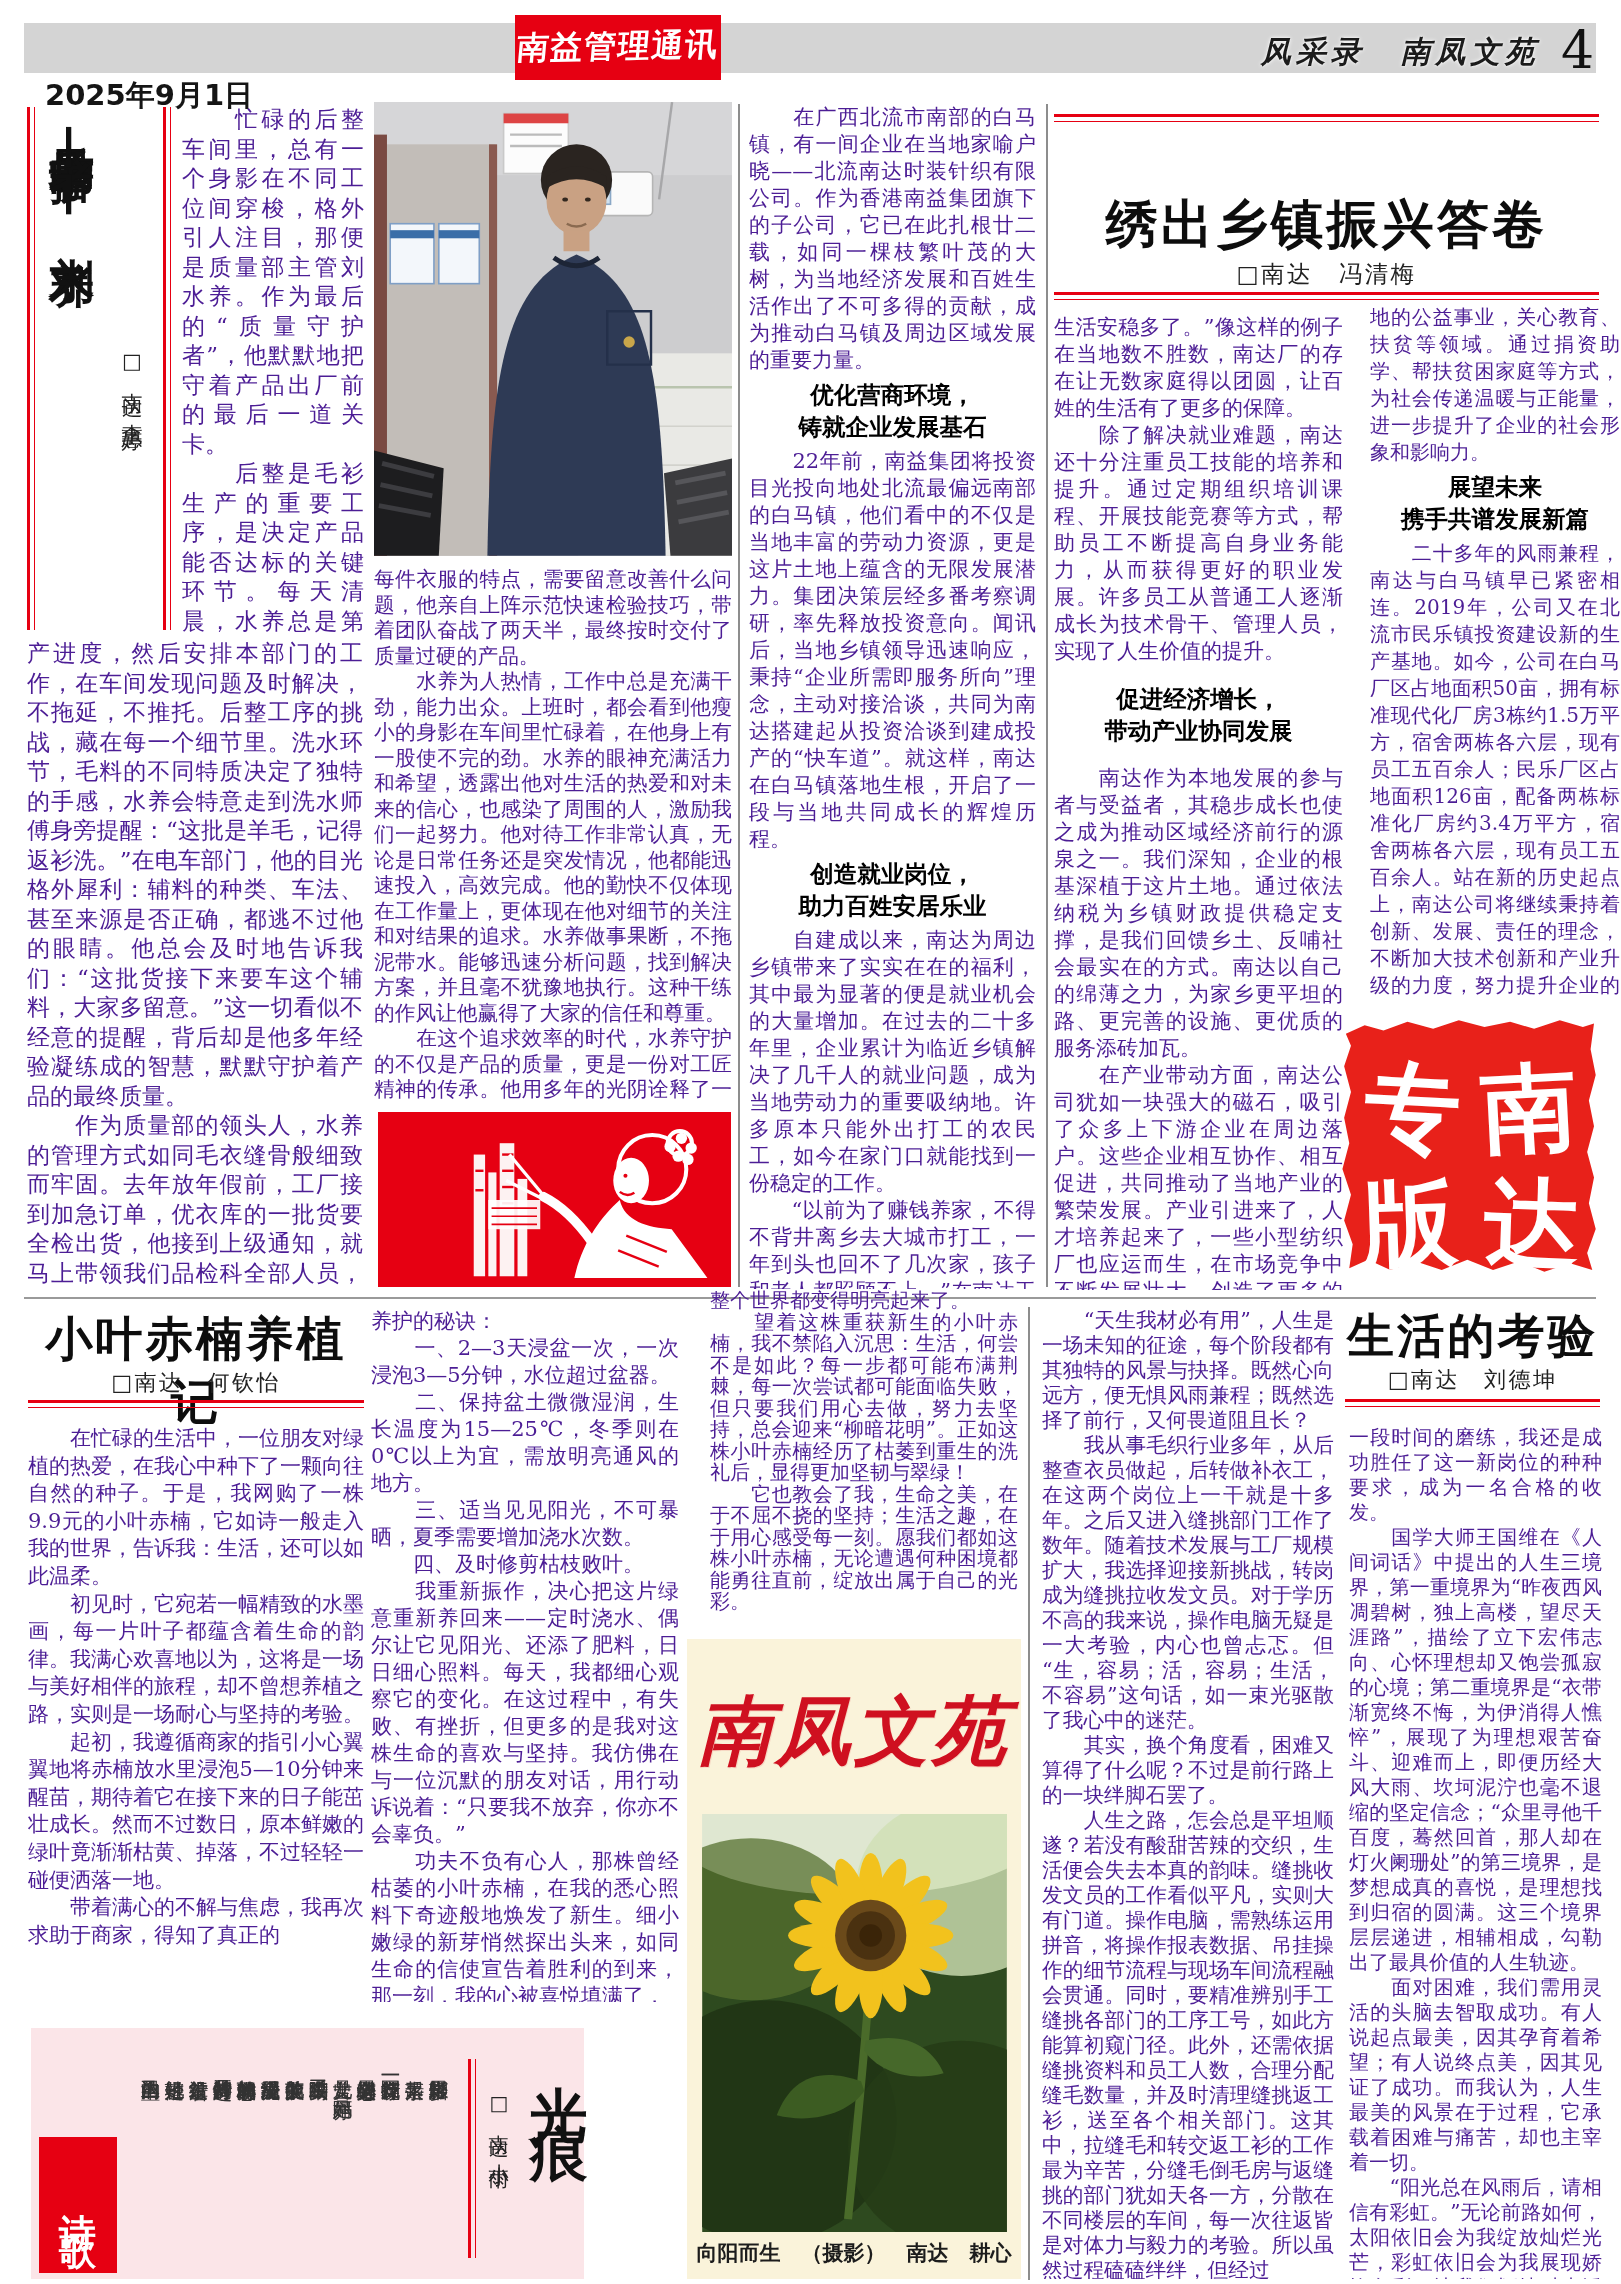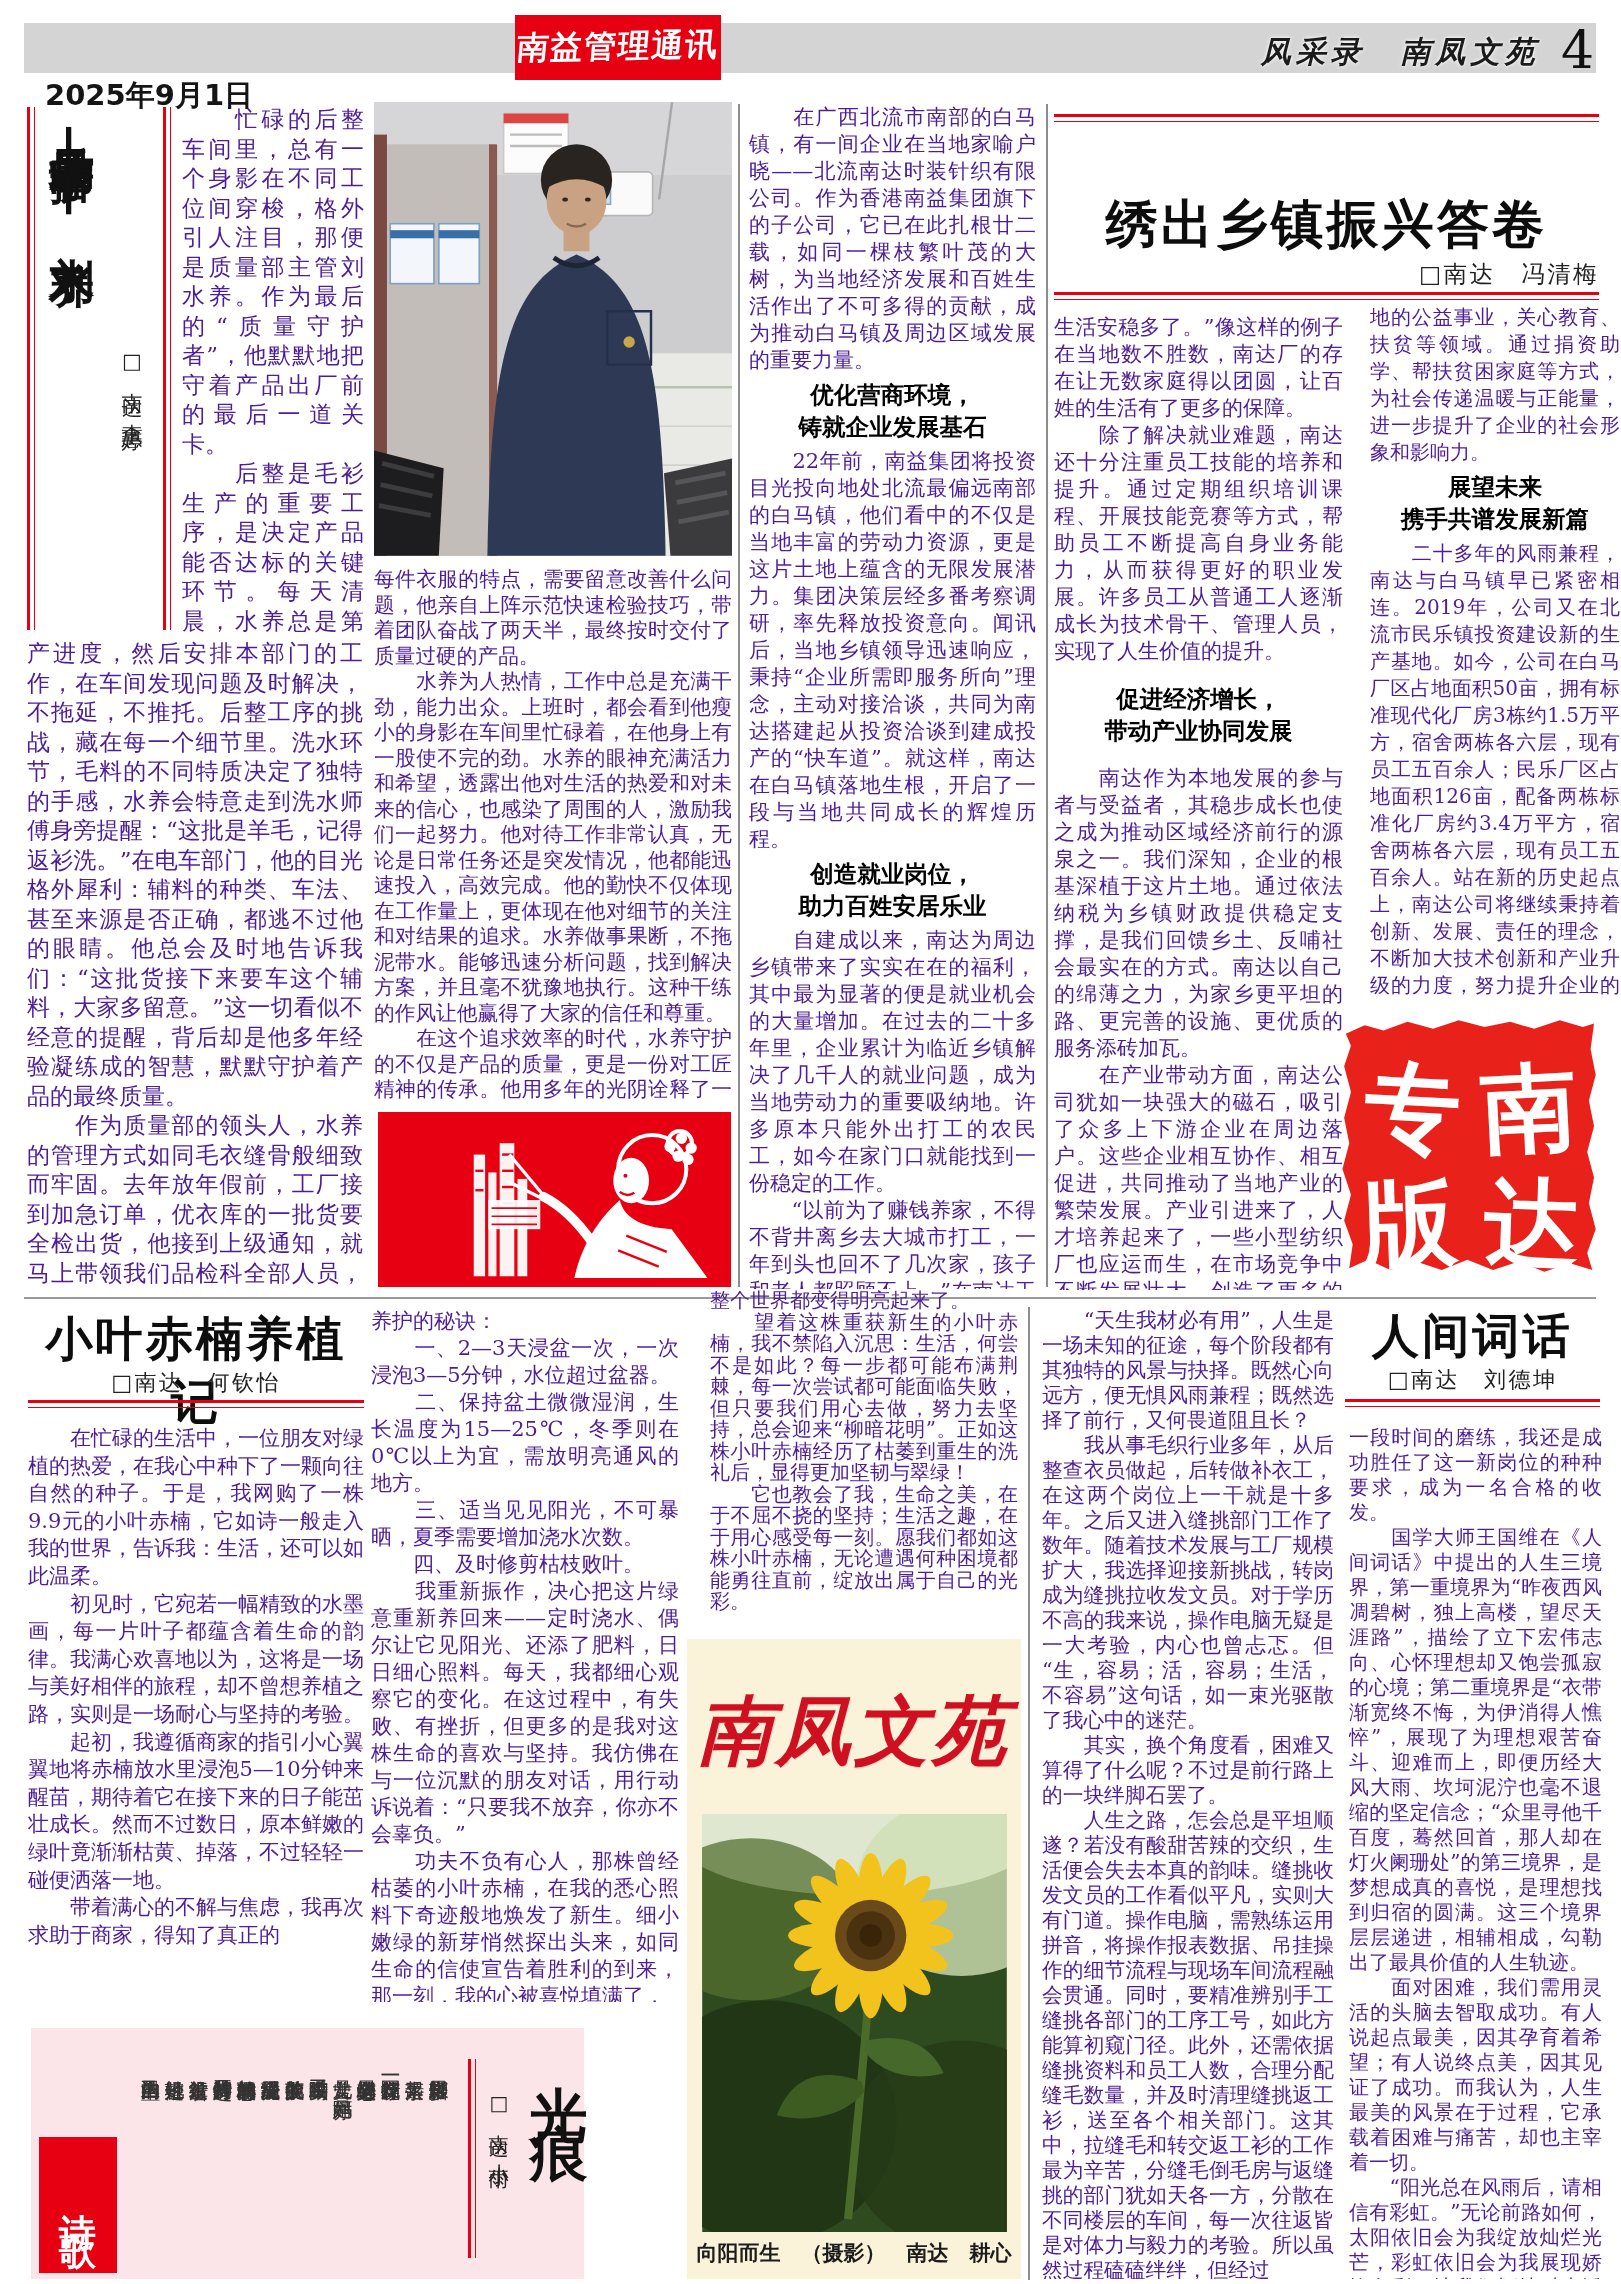--- a/index.html
+++ b/index.html
@@ -22,21 +22,21 @@
   .section-name{left:1151px;top:32px;width:389px;text-align:right;font-size:30px;font-weight:bold;font-style:italic;color:#1b1b1b;text-shadow:0 0 4px #fff,0 0 1.6px #fff;letter-spacing:4.9px;}
   .pagenum{left:1561px;top:19.5px;font-size:52px;color:#111;font-family:"DejaVu Serif",serif;}
   
   .g-title{left:41px;top:110px;height:535px;font-size:45px;font-weight:bold;color:#111;letter-spacing:2.4px;line-height:1.35;}
   .g-byline{left:118px;top:349px;height:276px;font-size:21px;color:#222;letter-spacing:3.2px;}
   .badge{left:378px;top:1112px;width:353px;height:175px;background:#e60012;}
   .badge-label{left:387px;top:1122px;height:159px;font-size:18px;color:#fff;letter-spacing:2.4px;font-weight:bold;}
   
   .n-title{left:1054px;top:123px;width:545px;text-align:center;font-size:52px;font-weight:bold;color:#0d0d0d;letter-spacing:3.2px;}
   .n-title2{top:190px;}
-  .n-byline{left:1054px;top:258px;width:545px;text-align:right;font-size:23.5px;color:#222;letter-spacing:2.4px;}
+  .n-byline{left:1054px;top:258px;width:545px;text-align:center;font-size:23.5px;color:#222;letter-spacing:2.4px;}
   .subhead{font-weight:bold;color:#000;text-align:center;white-space:pre-line;font-family:"DejaVu Sans","Liberation Sans",sans-serif;}
   
   .b-title{font-weight:bold;color:#0d0d0d;text-align:center;letter-spacing:3.2px;}
   .b-byline{text-align:center;color:#222;letter-spacing:2.4px;}
   
   .cream{left:687px;top:1639px;width:334px;height:640px;background:#faf3da;}
   .wy-title{left:687px;top:1682px;width:334px;text-align:center;font-size:75px;color:#cf1020;font-weight:bold;font-style:italic;letter-spacing:3.2px;text-shadow:0.8px 0.8px 0 #e86a6a33;}
   .wy-caption{left:687px;top:2239px;width:334px;text-align:center;font-size:21px;font-weight:bold;color:#1c1c1c;}
   
   .poembox{left:31px;top:2028px;width:553px;height:251px;background:#fbe5e8;}
@@ -298,21 +298,21 @@
   <div class="abs poem-label">
     <span>诗歌</span>
   </div>
 
   <div class="abs gline-v" style="left:1028px;top:1307px;height:973px;"></div>
 
   <div class="abs txt" style="left:1042px;top:1308px;width:292px;height:971px;font-size:20.7px;line-height:25px;">　　“天生我材必有用”，人生是一场未知的征途，每个阶段都有其独特的风景与抉择。既然心向远方，便无惧风雨兼程；既然选择了前行，又何畏道阻且长？
 　　我从事毛织行业多年，从后整查衣员做起，后转做补衣工，在这两个岗位上一干就是十多年。之后又进入缝挑部门工作了数年。随着技术发展与工厂规模扩大，我选择迎接新挑战，转岗成为缝挑拉收发文员。对于学历不高的我来说，操作电脑无疑是一大考验，内心也曾忐忑。但“生，容易；活，容易；生活，不容易”这句话，如一束光驱散了我心中的迷茫。
 　　其实，换个角度看，困难又算得了什么呢？不过是前行路上的一块绊脚石罢了。
 　　人生之路，怎会总是平坦顺遂？若没有酸甜苦辣的交织，生活便会失去本真的韵味。缝挑收发文员的工作看似平凡，实则大有门道。操作电脑，需熟练运用拼音，将操作报表数据、吊挂操作的细节流程与现场车间流程融会贯通。同时，要精准辨别手工缝挑各部门的工序工号，如此方能算初窥门径。此外，还需依据缝挑资料和员工人数，合理分配缝毛数量，并及时清理缝挑返工衫，送至各个相关部门。这其中，拉缝毛和转交返工衫的工作最为辛苦，分缝毛倒毛房与返缝挑的部门犹如天各一方，分散在不同楼层的车间，每一次往返皆是对体力与毅力的考验。所以虽然过程磕磕绊绊，但经过</div>
-  <div class="abs b-title" style="left:1345px;top:1305px;width:255px;font-size:47px;">人间词话</div>
+  <div class="abs b-title" style="left:1345px;top:1305px;width:255px;font-size:47px;">生活的考验</div>
   <div class="abs b-byline" style="left:1345px;top:1365px;width:255px;font-size:22px;">□南达　刘德坤</div>
   <div class="abs hr2" style="left:1345px;top:1399px;width:255px;"></div>
   <div class="abs txt" style="left:1349px;top:1425px;width:253px;height:854px;font-size:20px;line-height:25px;">一段时间的磨练，我还是成功胜任了这一新岗位的种种要求，成为一名合格的收发。
 　　国学大师王国维在《人间词话》中提出的人生三境界，第一重境界为“昨夜西风凋碧树，独上高楼，望尽天涯路”，描绘了立下宏伟志向、心怀理想却又饱尝孤寂的心境；第二重境界是“衣带渐宽终不悔，为伊消得人憔悴”，展现了为理想艰苦奋斗、迎难而上，即便历经大风大雨、坎坷泥泞也毫不退缩的坚定信念；“众里寻他千百度，蓦然回首，那人却在灯火阑珊处”的第三境界，是梦想成真的喜悦，是理想找到归宿的圆满。这三个境界层层递进，相辅相成，勾勒出了最具价值的人生轨迹。
 　　面对困难，我们需用灵活的头脑去智取成功。有人说起点最美，因其孕育着希望；有人说终点美，因其见证了成功。而我认为，人生最美的风景在于过程，它承载着困难与痛苦，却也主宰着一切。
 　　“阳光总在风雨后，请相信有彩虹。”无论前路如何，太阳依旧会为我绽放灿烂光芒，彩虹依旧会为我展现娇艳色彩。让我们怀揣对生活的热爱，加油向上，奋力奔跑！</div>
 
 </div>
 
 

